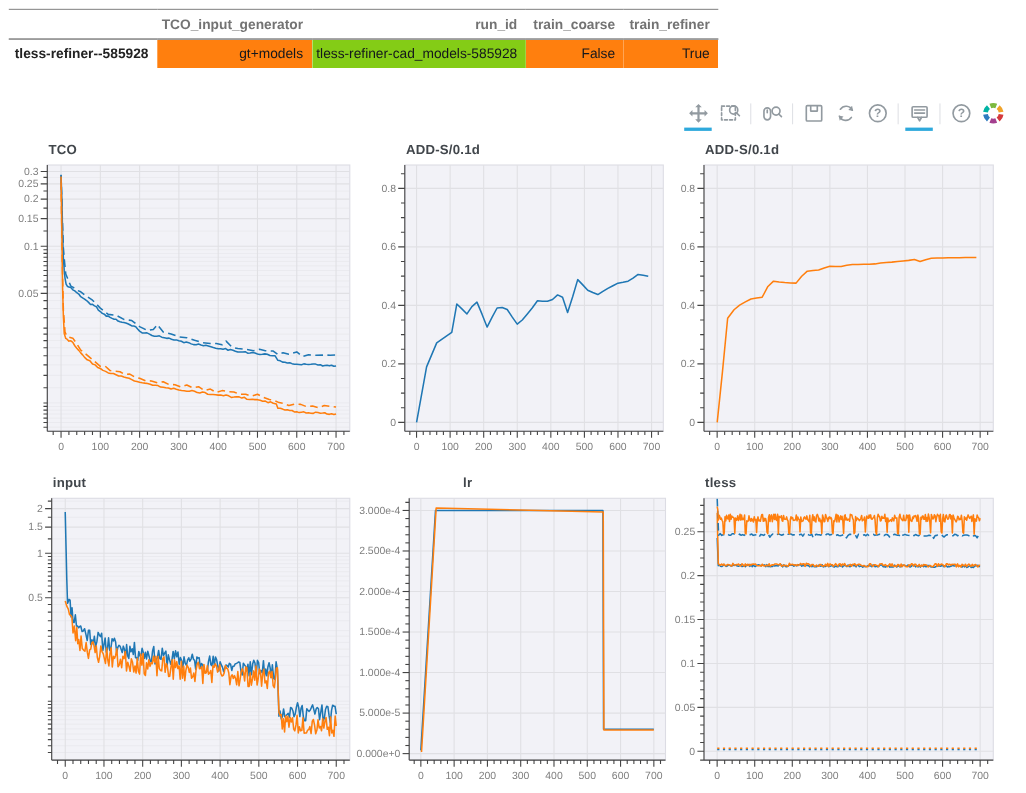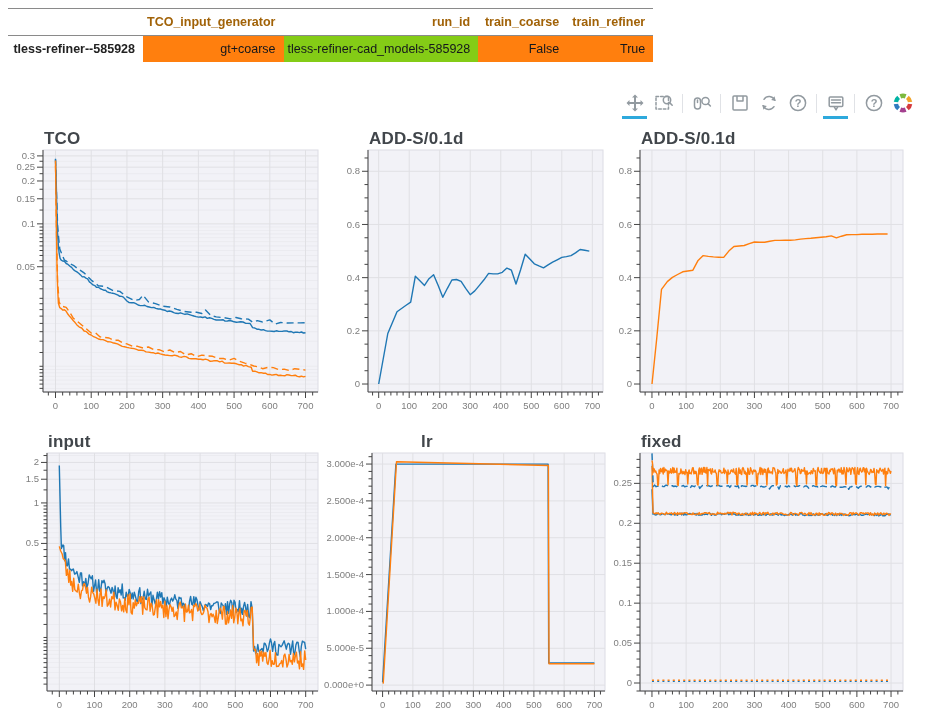--- a/index.html
+++ b/index.html
@@ -1,39 +1,39 @@
 <!DOCTYPE html>
 <html><head>
 <meta charset="utf-8">
 <style>
   html,body{margin:0;padding:0;background:#fff;font-family:"Liberation Sans",sans-serif;}
   #app{position:relative;width:933px;height:721px;background:#fff;overflow:hidden;}
 
   
   table.runs{position:absolute;left:8px;top:8px;border-collapse:collapse;table-layout:fixed;font-size:12.5px;}
   table.runs th,table.runs td{padding:4px 8px 4px 4px;text-align:right;white-space:nowrap;overflow:hidden;}
-  table.runs thead th{font-weight:bold;color:#a16207;background:#fff;border-top:1px solid #8a8a8a;border-bottom:1px solid #8a8a8a;height:18px;}
+  table.runs thead th{font-weight:bold;color:#737373;background:#fff;border-top:1px solid #8a8a8a;border-bottom:1px solid #8a8a8a;height:18px;}
   table.runs tbody th{font-weight:bold;color:#222;height:18px;}
   table.runs tbody tr:nth-child(1) th{background:#ffffff;}
   table.runs tbody tr:nth-child(2) th{background:#f2f2f2;text-align:right;}
   table.runs tbody td{color:#14171c;font-weight:400;}
 
   
   .toolbar{position:absolute;top:88px;right:17px;display:flex;align-items:center;gap:2px;height:30px;}
   .tool{position:relative;width:27px;height:27px;border:none;background:transparent;padding:2px;cursor:pointer;display:flex;align-items:center;justify-content:center;}
   .tool svg{display:block;}
   .tool.active::after{content:"";position:absolute;left:1px;right:1px;bottom:-2px;height:3px;background:#2ea9dc;}
   .sep{width:1px;height:19px;background:#e0e2e6;margin:0 3px;}
   .icon-stroke{stroke:#929aa0;fill:none;stroke-width:1.5;stroke-linecap:round;stroke-linejoin:round;}
   .icon-fill{fill:#929aa0;stroke:none;}
   .icon-text{fill:#929aa0;font-size:11px;font-weight:bold;font-family:"Liberation Sans",sans-serif;}
 
   
   figure.chart{position:absolute;margin:0;padding:0;}
-  figure.chart h3{position:absolute;margin:0;font-size:17px;font-weight:bold;color:#41464b;letter-spacing:.2px;}
+  figure.chart h3{position:absolute;margin:0;font-size:12px;font-weight:bold;color:#41464b;letter-spacing:.2px;}
   figure.chart svg{position:absolute;left:0;top:0;}
 </style>
 </head>
 <body>
 <div id="app">
 
   <table class="runs">
     <colgroup>
         <col style="width:135px">
         <col style="width:129px">
@@ -46,21 +46,21 @@
         <th></th>
         <th>TCO_input_generator</th>
         <th>run_id</th>
         <th>train_coarse</th>
         <th>train_refiner</th>
       </tr>
     </thead>
     <tbody>
       <tr class="run-row">
         <th>tless-refiner--585928</th>
-        <td style="background: rgb(255, 127, 14);">gt+coarse</td>
+        <td style="background: rgb(255, 127, 14);">gt+models</td>
         <td style="background: #84cc16; text-align: right;">tless-refiner-cad_models-585928</td>
         <td style="background: rgb(255, 127, 14);">False</td>
         <td style="background: rgb(255, 127, 14);">True</td>
       </tr>
     </tbody>
   </table>
 
   <div class="toolbar">
     <button class="tool active" title="Pan">
       <svg width="20" height="20" viewBox="0 0 20 20">
@@ -737,21 +737,21 @@
         <clipPath id="clip4">
           <rect x="52" y="26" width="233" height="238"></rect>
         </clipPath>
         <g clip-path="url(#clip4)">
           <path d="M62.6 255.2L75.9 37.1L228.1 37.1L228.7 236.0L274.4 236.0" fill="none" stroke="#1f77b4" stroke-width="1.4" stroke-linejoin="round"></path>
           <path d="M63.2 256.6L76.5 34.8L228.4 38.5L229.0 236.7L274.4 236.7" fill="none" stroke="#ff7f0e" stroke-width="1.4" stroke-linejoin="round"></path>
         </g>
       </svg>
   </figure>
   <figure class="chart" style="left: 603px; top: 427px; width: 330px; height: 294px;">
-    <h3 style="left: 38px; top: 5px;">fixed</h3>
+    <h3 style="left: 38px; top: 5px;">tless</h3>
     <svg width="330" height="294" viewBox="0 0 330 294">
         <rect x="37" y="26" width="263" height="238" fill="#f2f2f7" stroke="#dcdce4" stroke-width="1"></rect>
         <line x1="48.95454545454545" x2="48.95454545454545" y1="26" y2="264" stroke="#e0e0e4" stroke-width="1"></line>
         <line x1="83.1103896103896" x2="83.1103896103896" y1="26" y2="264" stroke="#e0e0e4" stroke-width="1"></line>
         <line x1="117.26623376623377" x2="117.26623376623377" y1="26" y2="264" stroke="#e0e0e4" stroke-width="1"></line>
         <line x1="151.4220779220779" x2="151.4220779220779" y1="26" y2="264" stroke="#e0e0e4" stroke-width="1"></line>
         <line x1="185.5779220779221" x2="185.5779220779221" y1="26" y2="264" stroke="#e0e0e4" stroke-width="1"></line>
         <line x1="219.73376623376623" x2="219.73376623376623" y1="26" y2="264" stroke="#e0e0e4" stroke-width="1"></line>
         <line x1="253.8896103896104" x2="253.8896103896104" y1="26" y2="264" stroke="#e0e0e4" stroke-width="1"></line>
         <line x1="288.04545454545456" x2="288.04545454545456" y1="26" y2="264" stroke="#e0e0e4" stroke-width="1"></line>

